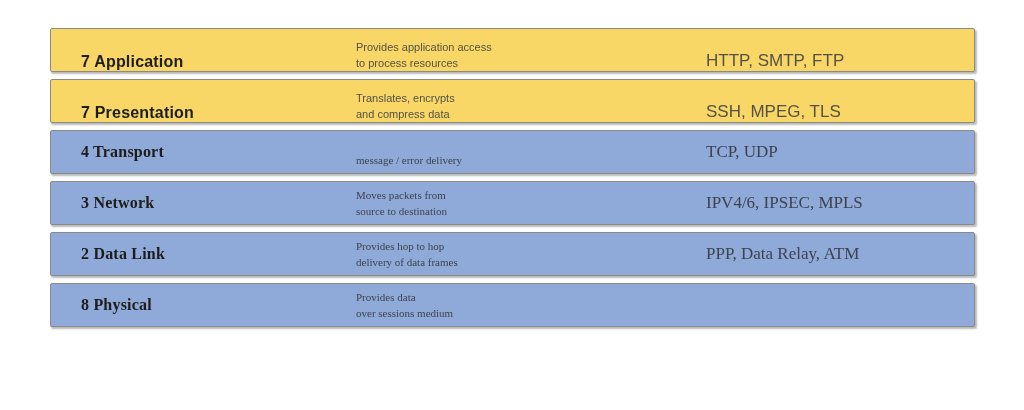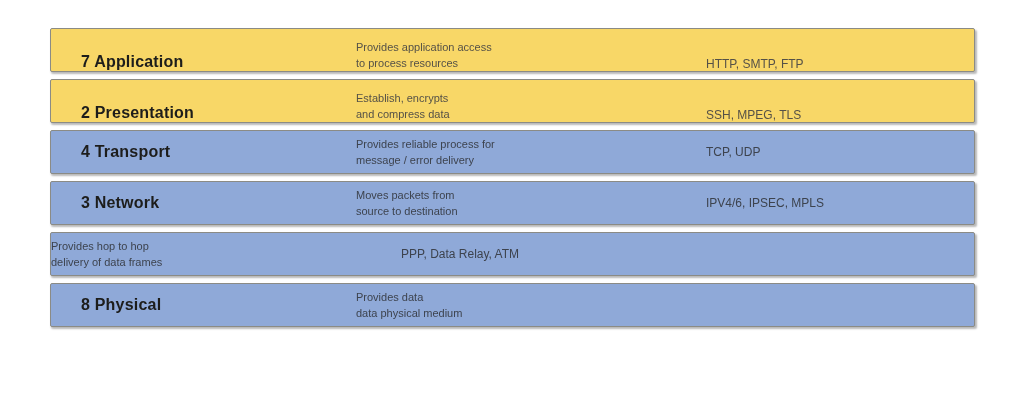--- a/index.html
+++ b/index.html
@@ -26,37 +26,37 @@
   .row {
     display: flex;
     align-items: center;
     height: 44px;
     margin-bottom: 7px;
     border: 1px solid var(--box-border);
     border-radius: 2px;
     box-shadow: 1.5px 2px 2px rgba(0,0,0,0.28);
   }
   .row.yellow { background: var(--yellow); align-items: flex-end; }
-  .row.blue   { background: var(--blue); }
+  .row.blue   { background: var(--blue); font-family: Liberation Serif, serif; }
   .cell.label {
     flex: 0 0 305px;
     padding-left: 30px;
     font-size: 16px;
     font-weight: bold;
     letter-spacing: 0.2px;
     color: var(--label-text);
   }
   .cell.desc {
     flex: 0 0 350px;
     font-size: 11px;
     line-height: 16px;
   }
   .cell.protocols {
     flex: 1 1 auto;
-    font-size: 12px;
+    font-size: 17px;
   }
   .row.yellow .cell.desc,
   .row.yellow .cell.protocols { color: var(--desc-text-yellow); }
   .row.blue .cell.desc,
   .row.blue .cell.protocols { color: var(--desc-text-blue); }
 </style>
 </head>
 <body>
 
 <div class="diagram">
@@ -64,56 +64,57 @@
   <div class="row yellow">
     <div class="cell label">7 Application</div>
     <div class="cell desc">
       <span>Provides application access</span><br>
       <span>to process resources</span>
     </div>
     <div class="cell protocols">HTTP, SMTP, FTP</div>
   </div>
 
   <div class="row yellow">
-    <div class="cell label">2 Presentation</div>
+    <div class="cell label">7 Presentation</div>
     <div class="cell desc">
-      <span>Establish, encrypts</span><br>
+      <span>Translates, encrypts</span><br>
       <span>and compress data</span>
     </div>
     <div class="cell protocols">SSH, MPEG, TLS</div>
   </div>
 
 
   <div class="row blue">
     <div class="cell label">4 Transport</div>
     <div class="cell desc">
-      <span>Provides reliable process for</span><br>
+      <br>
       <span>message / error delivery</span>
     </div>
     <div class="cell protocols">TCP, UDP</div>
   </div>
 
   <div class="row blue">
     <div class="cell label">3 Network</div>
     <div class="cell desc">
       <span>Moves packets from</span><br>
       <span>source to destination</span>
     </div>
     <div class="cell protocols">IPV4/6, IPSEC, MPLS</div>
   </div>
 
   <div class="row blue">
+    <div class="cell label">2 Data Link</div>
     <div class="cell desc">
       <span>Provides hop to hop</span><br>
       <span>delivery of data frames</span>
     </div>
     <div class="cell protocols">PPP, Data Relay, ATM</div>
   </div>
 
   <div class="row blue">
     <div class="cell label">8 Physical</div>
     <div class="cell desc">
       <span>Provides data</span><br>
-      <span>data physical medium</span>
+      <span>over sessions medium</span>
     </div>
   </div>
 
 </div>
 
 </body></html>

